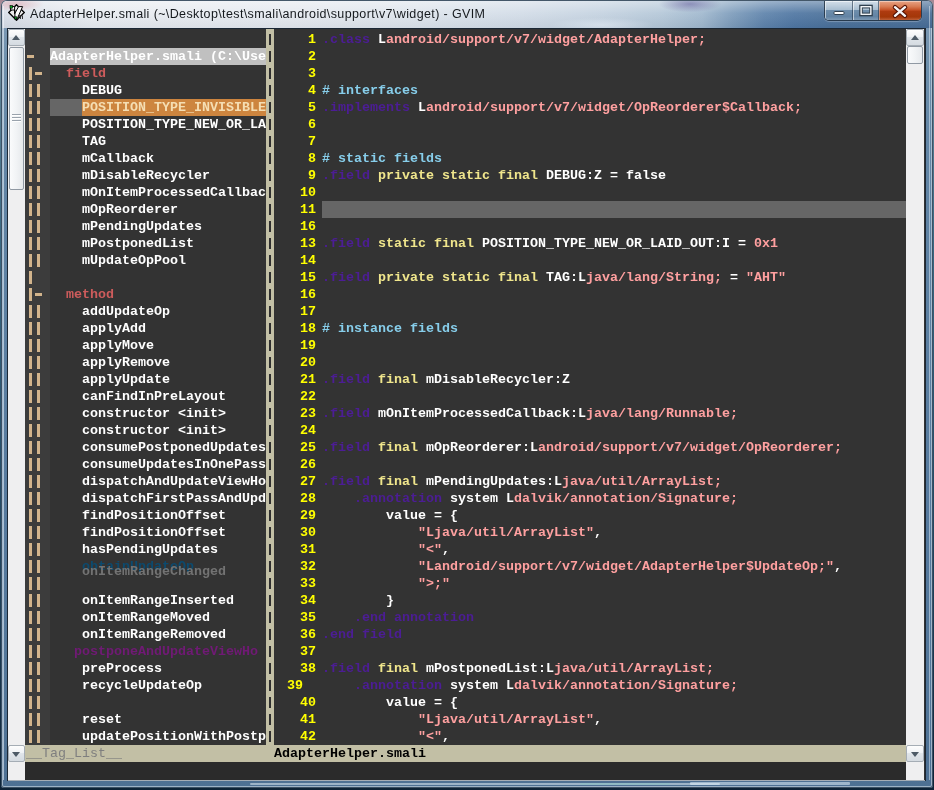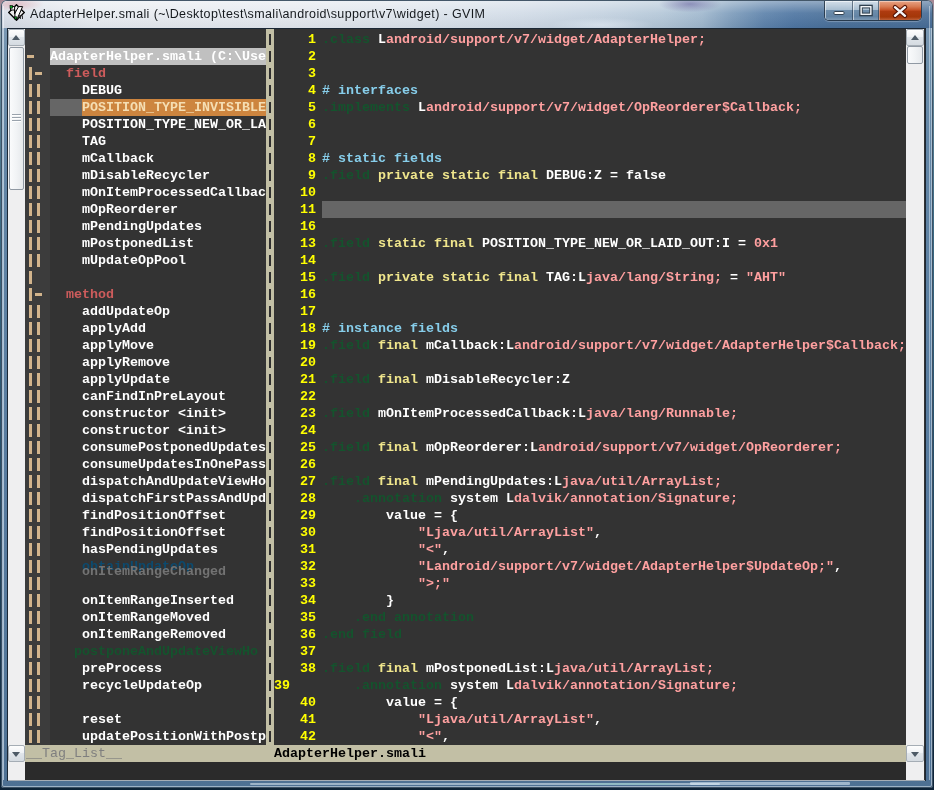--- a/index.html
+++ b/index.html
@@ -1,19 +1,19 @@
 <!DOCTYPE html>
 <html><head><meta charset="utf-8"><style>
 html,body{margin:0;padding:0;}
 body{width:934px;height:790px;position:relative;overflow:hidden;
  background:linear-gradient(180deg,#a88794 0%,#8fa3ad 3%,#5c8296 12%,#3b6a84 30%,#29536e 55%,#1b3c55 80%,#0d2236 100%);
  font-family:"Liberation Sans",sans-serif;}
 .abs{position:absolute;}
 .mono{font:bold 13.3333px "Liberation Mono",monospace;line-height:17px;white-space:pre;}
-.w{color:#ffffff}.r{color:#14532d}.k{color:#f0e68c}.c{color:#87ceeb}.s{color:#ffa0a0}
+.w{color:#ffffff}.r{color:#4c1d95}.k{color:#f0e68c}.c{color:#87ceeb}.s{color:#ffa0a0}
 </style></head><body>
 <div class="abs" style="left:1px;top:0;width:932px;height:788px;border-radius:6px 6px 3px 3px;
  background:linear-gradient(180deg,#96b0c6 0%,#7b98b3 3%,#6d8fab 8%,#6386a6 18%,#5c80a2 40%,#567a9e 65%,#527699 88%,#4e7093 100%);
  box-shadow:inset 0 0 0 1px rgba(25,45,66,.75), inset 0 0 0 2px rgba(235,243,250,.5);"></div>
 <div class="abs" style="left:2px;top:1px;width:930px;height:27px;border-radius:5px 5px 0 0;overflow:hidden;
  background:linear-gradient(90deg,#d8dee7 0px,#e8ecf1 90px,#e5e9ef 290px,#dde4ec 420px,#d2dce7 520px,#c4d2e0 600px,#b4c7d8 660px,#a0b8ce 700px,#7d9cbb 730px,#5e83ab 762px,#4f76a2 792px,#4a7099 830px,#486d96 930px);">
  <div class="abs" style="left:0;top:0;right:0;bottom:0;background:
   radial-gradient(ellipse 45px 12px at 688px 3px, rgba(105,100,160,.6), rgba(105,100,160,0) 70%),
   radial-gradient(ellipse 70px 10px at 600px 24px, rgba(240,246,252,.45), rgba(240,246,252,0) 75%),
   radial-gradient(ellipse 40px 10px at 12px 3px, rgba(216,160,170,.6), rgba(216,160,170,0) 75%),
@@ -174,21 +174,21 @@
 <div class="abs mono" style="left:32px;top:461px;color:#ffffff;">dispatchFirstPassAndUpd</div>
 <div class="abs mono" style="left:32px;top:444px;color:#ffffff;">dispatchAndUpdateViewHo</div>
 <div class="abs mono" style="left:32px;top:478px;color:#ffffff;">findPositionOffset</div>
 <div class="abs mono" style="left:32px;top:495px;color:#ffffff;">findPositionOffset</div>
 <div class="abs mono" style="left:32px;top:512px;color:#ffffff;">hasPendingUpdates</div>
 <div class="abs mono" style="left:32px;top:529px;color:#0c4a6e;">obtainUpdateOp</div>
 <div class="abs mono" style="left:32px;top:534px;color:#737373;">onItemRangeChanged</div>
 <div class="abs mono" style="left:32px;top:563px;color:#ffffff;">onItemRangeInserted</div>
 <div class="abs mono" style="left:32px;top:580px;color:#ffffff;">onItemRangeMoved</div>
 <div class="abs mono" style="left:32px;top:597px;color:#ffffff;">onItemRangeRemoved</div>
-<div class="abs mono" style="left:24px;top:614px;color:#14532d;">postponeAndUpdateViewHo</div>
+<div class="abs mono" style="left:24px;top:614px;color:#701a75;">postponeAndUpdateViewHo</div>
 <div class="abs mono" style="left:32px;top:631px;color:#ffffff;">preProcess</div>
 <div class="abs mono" style="left:32px;top:648px;color:#ffffff;">recycleUpdateOp</div>
 <div class="abs mono" style="left:32px;top:682px;color:#ffffff;">reset</div>
 <div class="abs mono" style="left:32px;top:699px;color:#ffffff;">updatePositionWithPostp</div>
 </div>
 <div class="abs" style="left:266px;top:29px;width:8px;height:716px;background:#c2bfa5;"></div>
 <div class="abs" style="left:269px;top:34px;width:2px;height:11px;background:#2e2e2e;"></div>
 <div class="abs" style="left:269px;top:51px;width:2px;height:11px;background:#2e2e2e;"></div>
 <div class="abs" style="left:269px;top:68px;width:2px;height:11px;background:#2e2e2e;"></div>
 <div class="abs" style="left:269px;top:85px;width:2px;height:11px;background:#2e2e2e;"></div>
@@ -262,34 +262,33 @@
 <div class="abs mono" style="left:274px;top:507px;width:42px;text-align:right;color:#ffff00;">29</div>
 <div class="abs mono" style="left:274px;top:524px;width:42px;text-align:right;color:#ffff00;">30</div>
 <div class="abs mono" style="left:274px;top:541px;width:42px;text-align:right;color:#ffff00;">31</div>
 <div class="abs mono" style="left:274px;top:558px;width:42px;text-align:right;color:#ffff00;">32</div>
 <div class="abs mono" style="left:274px;top:575px;width:42px;text-align:right;color:#ffff00;">33</div>
 <div class="abs mono" style="left:274px;top:592px;width:42px;text-align:right;color:#ffff00;">34</div>
 <div class="abs mono" style="left:274px;top:609px;width:42px;text-align:right;color:#ffff00;">35</div>
 <div class="abs mono" style="left:274px;top:626px;width:42px;text-align:right;color:#ffff00;">36</div>
 <div class="abs mono" style="left:274px;top:643px;width:42px;text-align:right;color:#ffff00;">37</div>
 <div class="abs mono" style="left:274px;top:660px;width:42px;text-align:right;color:#ffff00;">38</div>
-<div class="abs mono" style="left:274px;top:677px;width:42px;text-align:left;color:#ffff00;">39</div>
+<div class="abs mono" style="left:274px;top:677px;width:42px;text-align:center;color:#ffff00;">39</div>
 <div class="abs mono" style="left:274px;top:694px;width:42px;text-align:right;color:#ffff00;">40</div>
 <div class="abs mono" style="left:274px;top:711px;width:42px;text-align:right;color:#ffff00;">41</div>
 <div class="abs mono" style="left:274px;top:728px;width:42px;text-align:right;color:#ffff00;">42</div>
 <div class="abs" style="left:322px;top:29px;width:584px;height:716px;overflow:hidden;">
 <div class="abs mono" style="left:0;top:2px;"><span class="r">.class</span><span class="w"> L</span><span class="s">android/support/v7/widget/AdapterHelper</span><span class="s">;</span></div>
 <div class="abs mono" style="left:0;top:53px;"><span class="c"># interfaces</span></div>
 <div class="abs mono" style="left:0;top:70px;"><span class="r">.implements</span><span class="w"> L</span><span class="s">android/support/v7/widget/OpReorderer$Callback</span><span class="s">;</span></div>
 <div class="abs mono" style="left:0;top:121px;"><span class="c"># static fields</span></div>
 <div class="abs mono" style="left:0;top:138px;"><span class="r">.field</span><span class="w"> </span><span class="k">private static final</span><span class="w"> DEBUG:Z = false</span></div>
 <div class="abs mono" style="left:0;top:206px;"><span class="r">.field</span><span class="w"> </span><span class="k">static final</span><span class="w"> POSITION_TYPE_NEW_OR_LAID_OUT:I = </span><span class="s">0x1</span></div>
 <div class="abs mono" style="left:0;top:240px;"><span class="r">.field</span><span class="w"> </span><span class="k">private static final</span><span class="w"> TAG:L</span><span class="s">java/lang/String</span><span class="s">;</span><span class="w"> = </span><span class="s">"AHT"</span></div>
 <div class="abs mono" style="left:0;top:291px;"><span class="c"># instance fields</span></div>
-<div class="abs mono" style="left:0;top:308px;"><span class="r">.field</span><span class="w"> </span><span class="k">final</span><span class="w"> mCallback:L</span><span class="s">android/support/v7/widget/AdapterHelper$Callback</span><span class="s">;</span></div>
 <div class="abs mono" style="left:0;top:342px;"><span class="r">.field</span><span class="w"> </span><span class="k">final</span><span class="w"> mDisableRecycler:Z</span></div>
 <div class="abs mono" style="left:0;top:376px;"><span class="r">.field</span><span class="w"> mOnItemProcessedCallback:L</span><span class="s">java/lang/Runnable</span><span class="s">;</span></div>
 <div class="abs mono" style="left:0;top:410px;"><span class="r">.field</span><span class="w"> </span><span class="k">final</span><span class="w"> mOpReorderer:L</span><span class="s">android/support/v7/widget/OpReorderer</span><span class="s">;</span></div>
 <div class="abs mono" style="left:0;top:444px;"><span class="r">.field</span><span class="w"> </span><span class="k">final</span><span class="w"> mPendingUpdates:L</span><span class="s">java/util/ArrayList</span><span class="s">;</span></div>
 <div class="abs mono" style="left:0;top:461px;"><span class="w">    </span><span class="r">.annotation</span><span class="w"> system L</span><span class="s">dalvik/annotation/Signature</span><span class="s">;</span></div>
 <div class="abs mono" style="left:0;top:478px;"><span class="w">        value = {</span></div>
 <div class="abs mono" style="left:0;top:495px;"><span class="w">            </span><span class="s">"Ljava/util/ArrayList"</span><span class="w">,</span></div>
 <div class="abs mono" style="left:0;top:512px;"><span class="w">            </span><span class="s">"&lt;"</span><span class="w">,</span></div>
 <div class="abs mono" style="left:0;top:529px;"><span class="w">            </span><span class="s">"Landroid/support/v7/widget/AdapterHelper$UpdateOp;"</span><span class="w">,</span></div>
 <div class="abs mono" style="left:0;top:546px;"><span class="w">            </span><span class="s">"&gt;;"</span></div>

